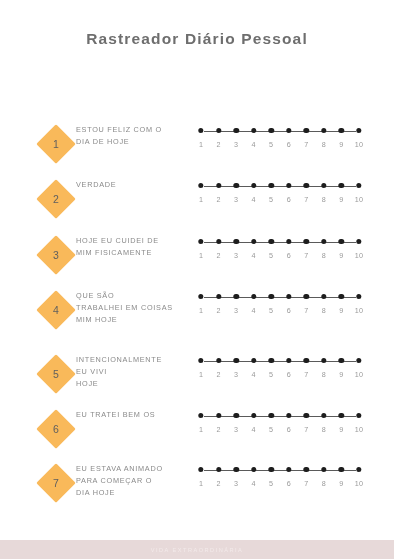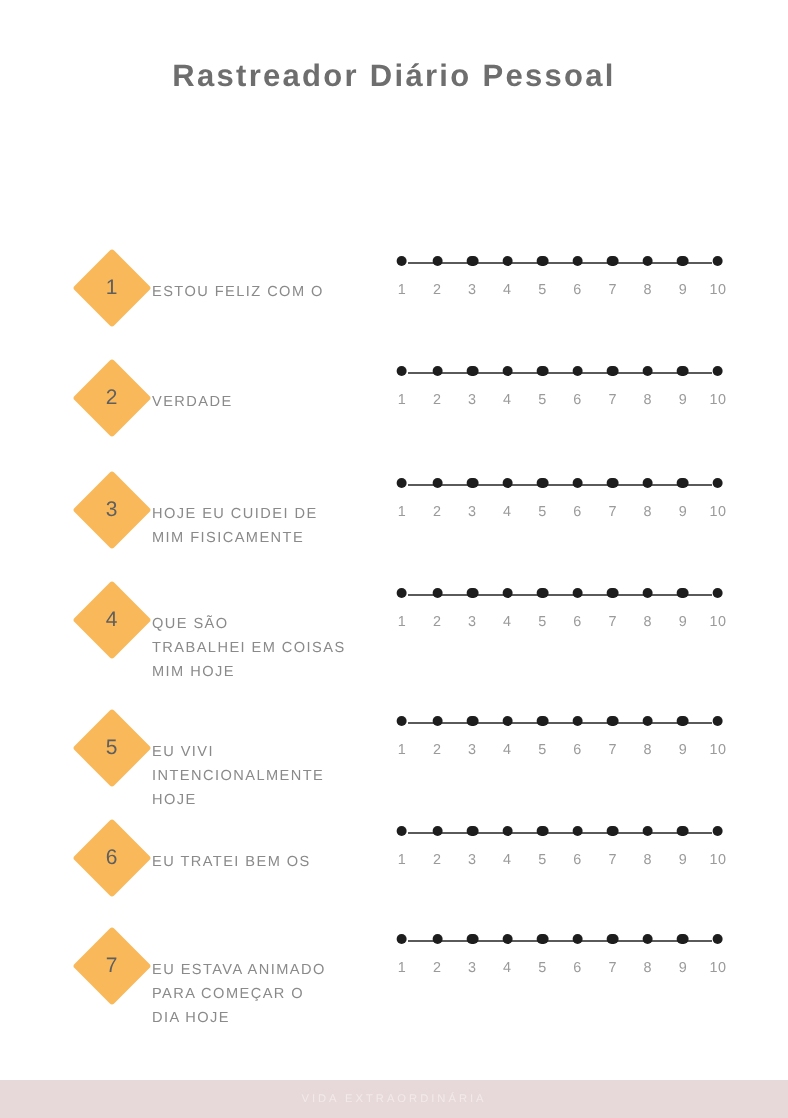--- a/index.html
+++ b/index.html
@@ -91,21 +91,21 @@
     justify-content: center;
     font-size: 10.5px;
     color: #5f5f5f;
     font-family: "Liberation Sans", sans-serif;
     letter-spacing: 0.3px;
   }
 
   .statement {
     position: absolute;
     left: 76px;
-    top: 24px;
+    top: 8px;
     width: 118px;
     font-size: 7.3px;
     line-height: 1.62;
     color: #8a8a8a;
     letter-spacing: 0.72px;
     text-transform: uppercase;
     font-family: "Liberation Sans", sans-serif;
   }
   .statement div { white-space: nowrap; }
 
@@ -182,20 +182,21 @@
   </div>
 
   <div class="rows">
       <div class="row" style="position: absolute; top: 0px; height: 55px;">
         <div class="diamond-wrap">
           <div class="diamond" style="background: rgb(249, 185, 90);"></div>
           <div class="diamond-num">1</div>
         </div>
         <div class="statement">
           <div>Estou feliz com o</div>
+          <div>dia de hoje</div>
         </div>
         <div class="scale">
           <div class="scale-track">
             <div class="scale-line"></div>
             <div class="dot" style="left: 0%; background: rgb(29, 29, 29);"></div>
             <div class="dot" style="left: 11.1111%; background: rgb(29, 29, 29);"></div>
             <div class="dot" style="left: 22.2222%; background: rgb(29, 29, 29);"></div>
             <div class="dot" style="left: 33.3333%; background: rgb(29, 29, 29);"></div>
             <div class="dot" style="left: 44.4444%; background: rgb(29, 29, 29);"></div>
             <div class="dot" style="left: 55.5556%; background: rgb(29, 29, 29);"></div>
@@ -328,22 +329,22 @@
             <span style="left: 100%;">10</span>
           </div>
         </div>
       </div>
       <div class="row" style="position: absolute; top: 230px; height: 55px;">
         <div class="diamond-wrap">
           <div class="diamond" style="background: rgb(249, 185, 90);"></div>
           <div class="diamond-num">5</div>
         </div>
         <div class="statement">
+          <div>intencionalmente</div>
           <div>Eu vivi</div>
-          <div>intencionalmente</div>
           <div>hoje</div>
         </div>
         <div class="scale">
           <div class="scale-track">
             <div class="scale-line"></div>
             <div class="dot" style="left: 0%; background: rgb(29, 29, 29);"></div>
             <div class="dot" style="left: 11.1111%; background: rgb(29, 29, 29);"></div>
             <div class="dot" style="left: 22.2222%; background: rgb(29, 29, 29);"></div>
             <div class="dot" style="left: 33.3333%; background: rgb(29, 29, 29);"></div>
             <div class="dot" style="left: 44.4444%; background: rgb(29, 29, 29);"></div>

